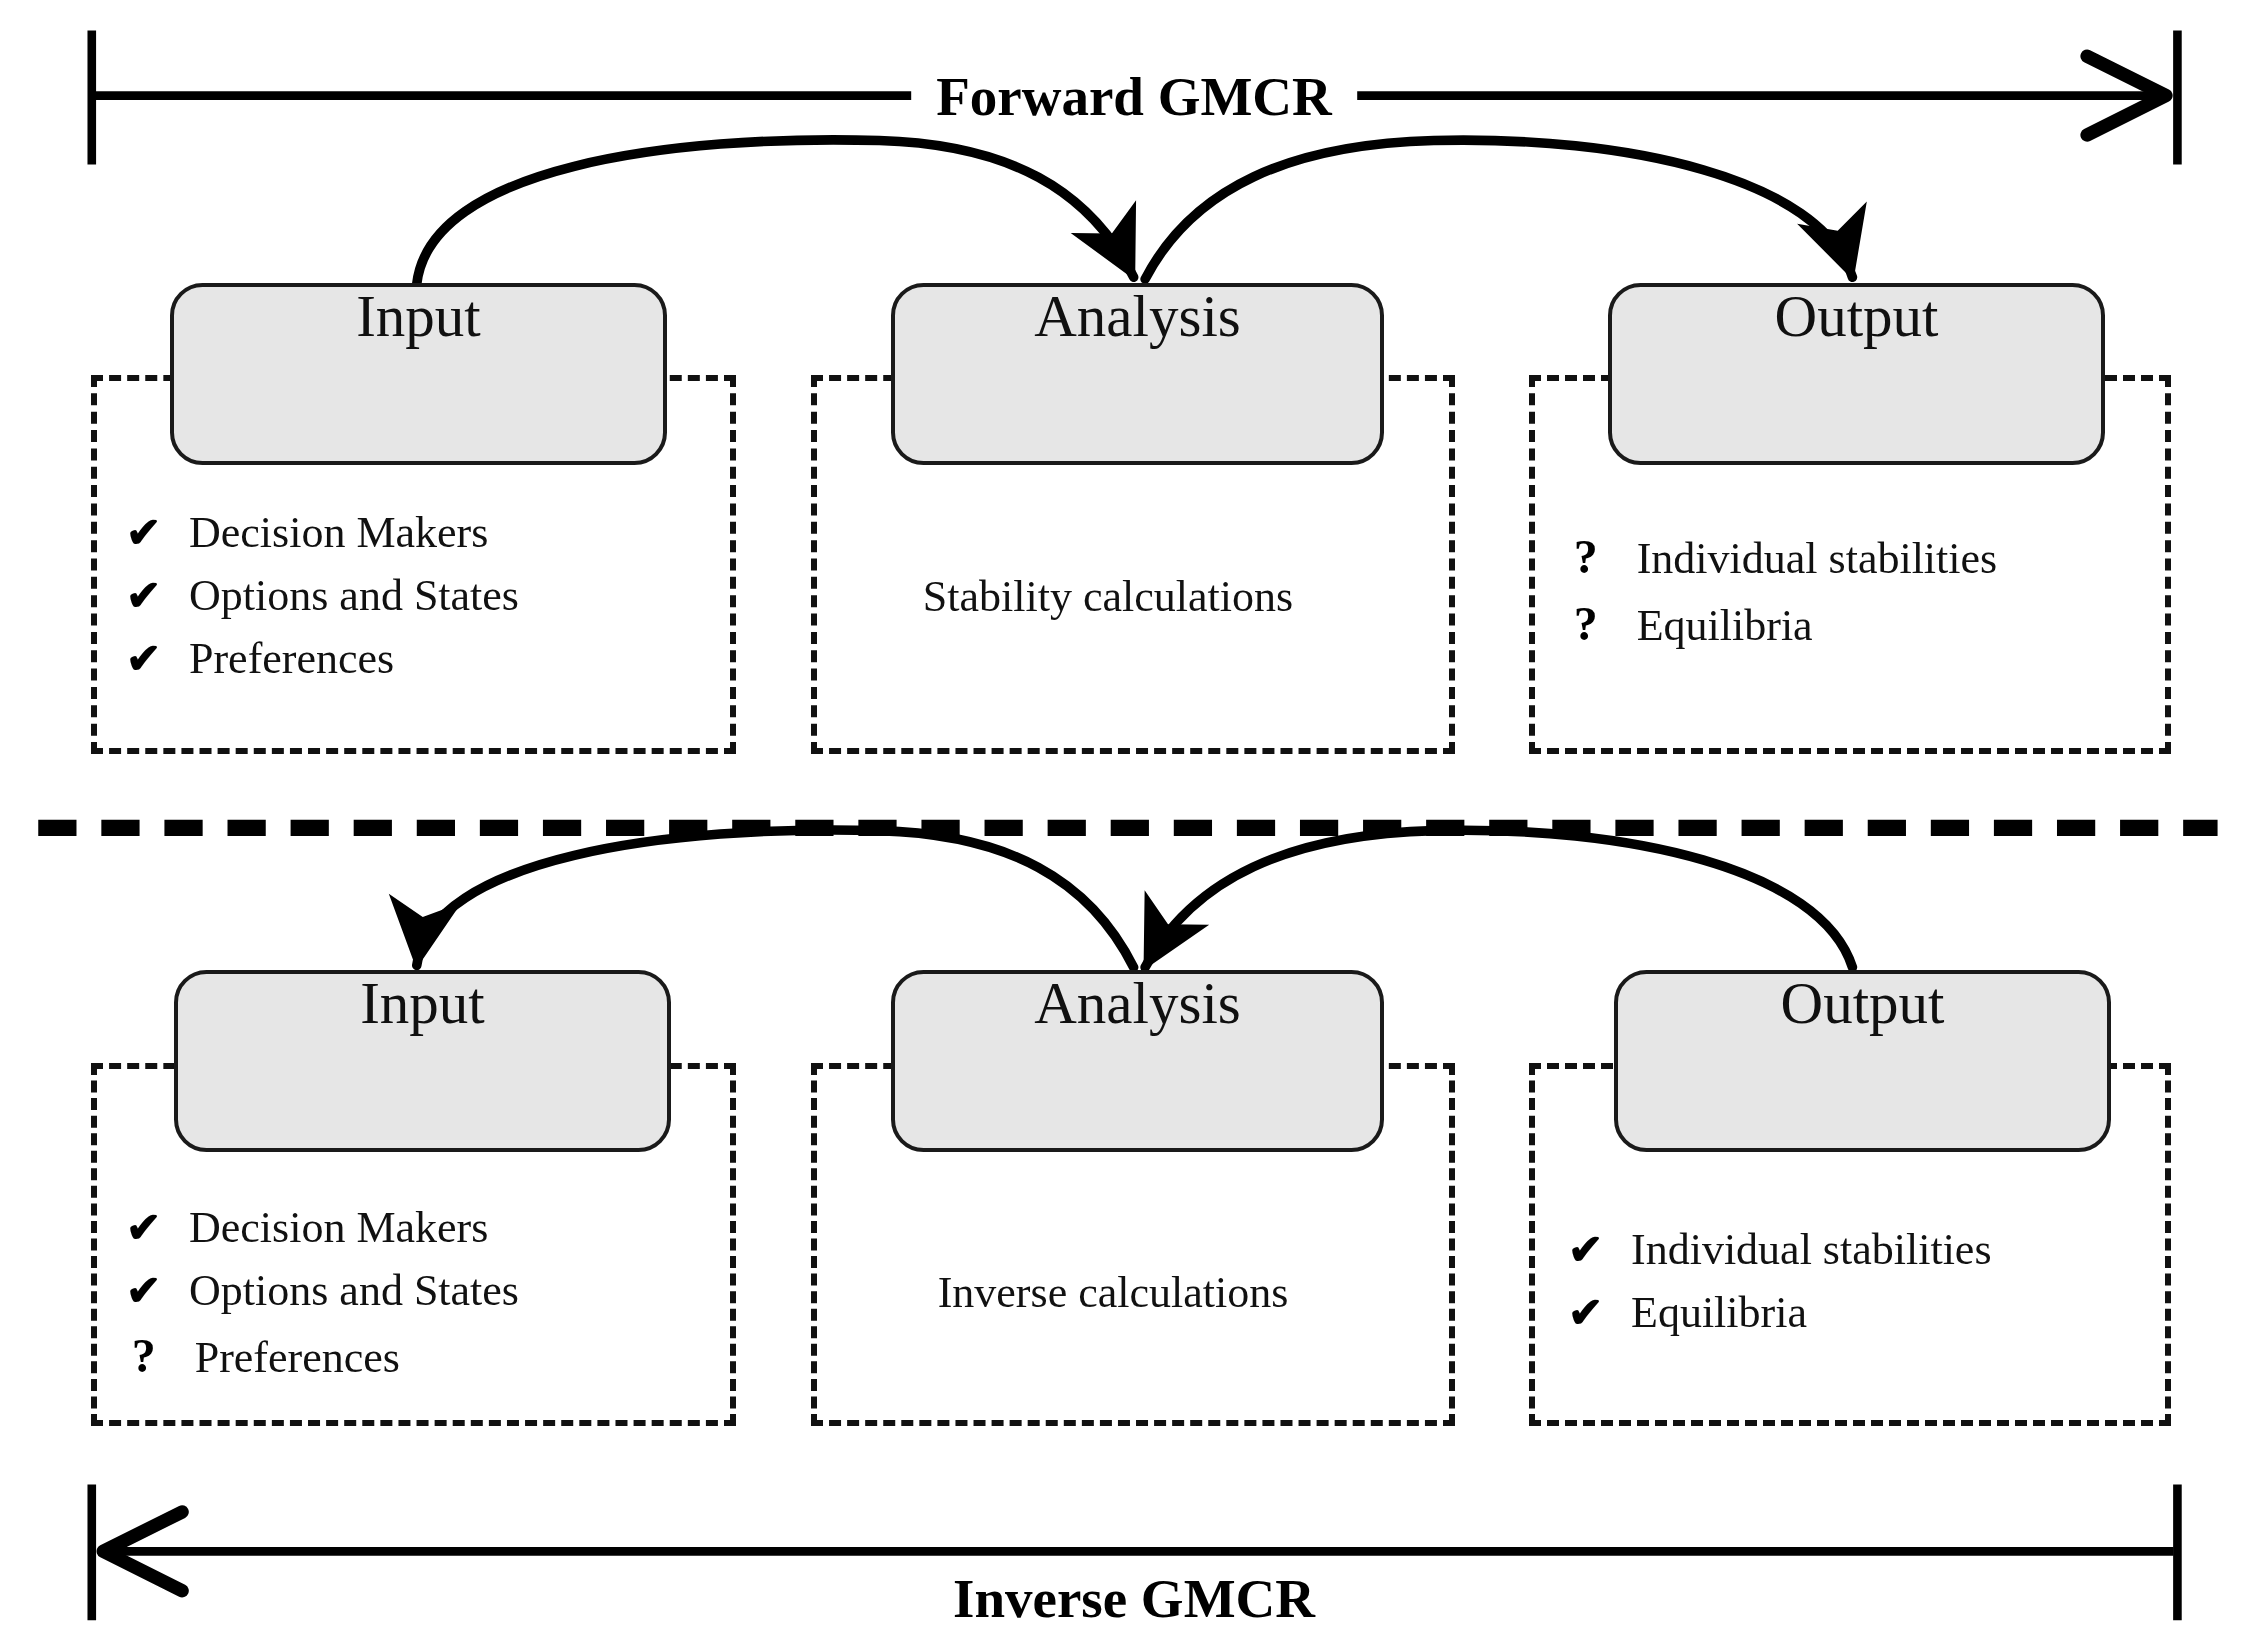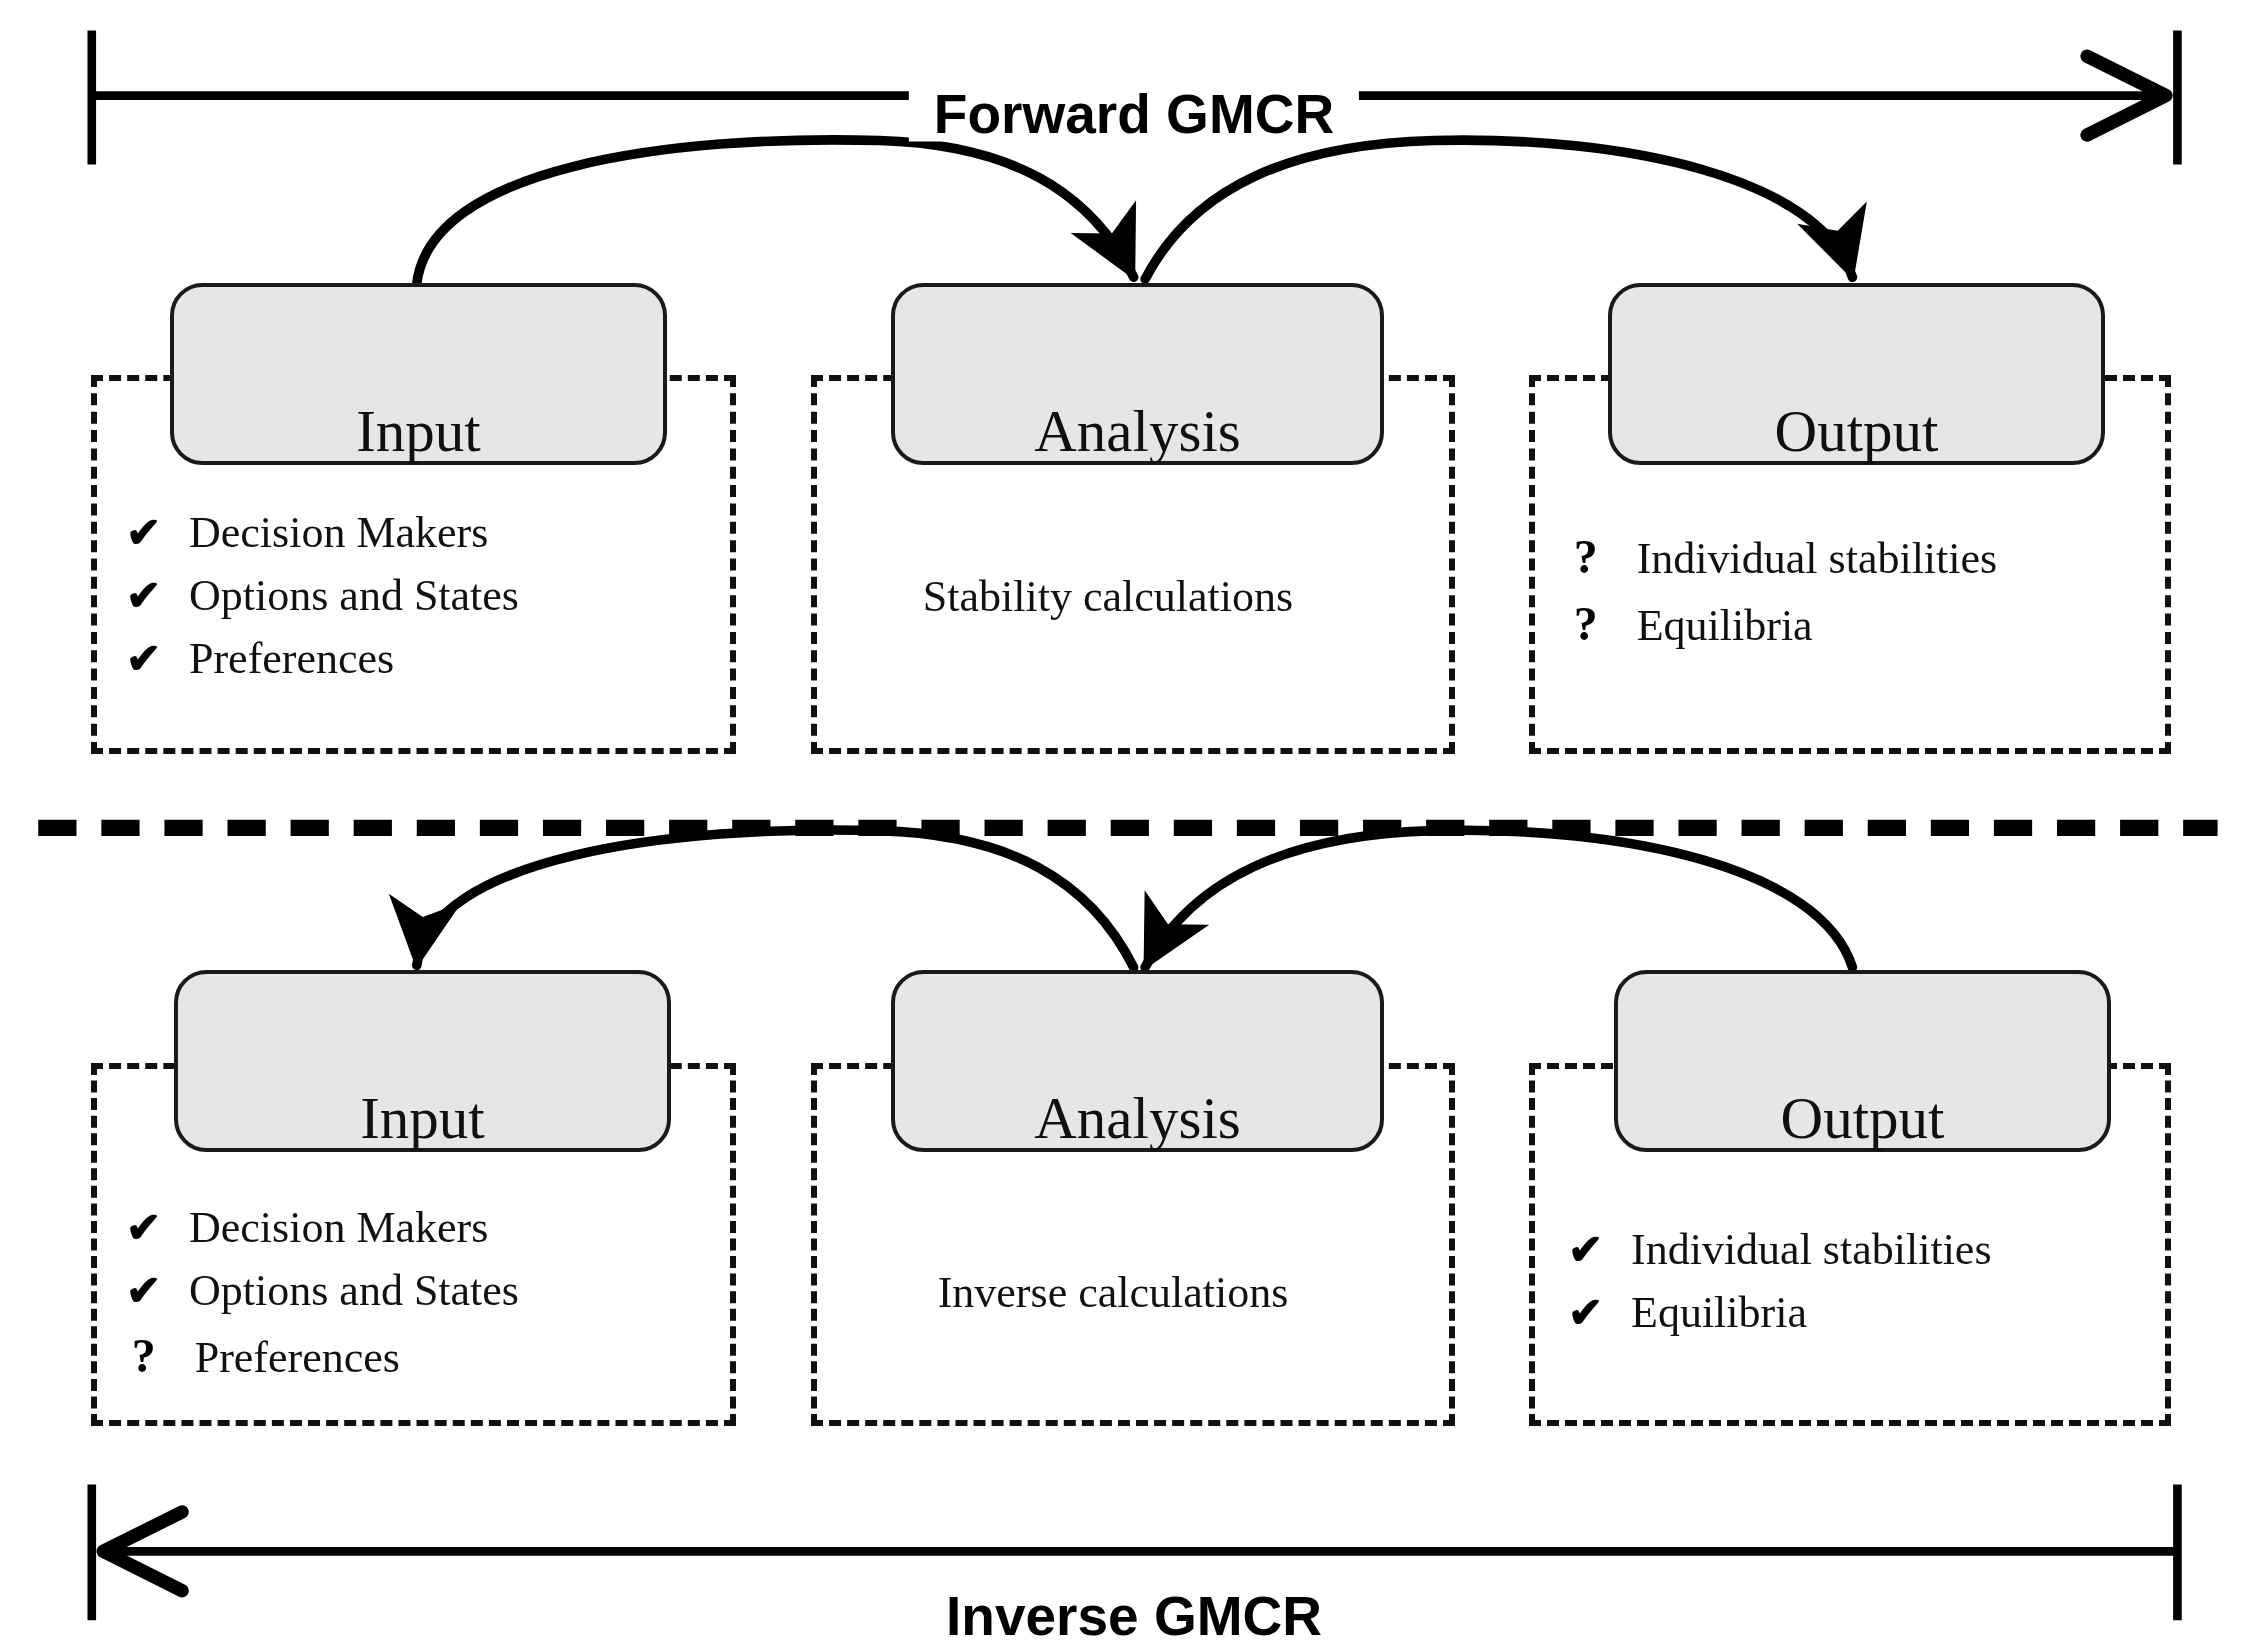--- a/index.html
+++ b/index.html
@@ -19,42 +19,41 @@
     position: absolute;
     left: 0;
     top: 0;
     width: 2252px;
     height: 1645px;
   }
 
   
   .band-label {
     position: absolute;
-    font-family: Liberation Sans, sans-serif;
+    font-family: Liberation Serif, serif;
     font-weight: bold;
     font-size: 55px;
     color: #000000;
     background: #ffffff;
     padding: 0 25px;
     white-space: nowrap;
     line-height: 1;
     transform: translate(-50%, -50%);
-    margin-top: 18px;
   }
   #forward-band-label { left: 1134px; top: 96px; }
   #inverse-band-label { left: 1134px; top: 1598px; }
 
   
   .stage-box {
     position: absolute;
     background: #e6e6e6;
     border: 4.8px solid #1a1a1a;
     border-radius: 32.5px;
     display: flex;
-    align-items: flex-end;
+    align-items: flex-start;
     justify-content: center;
     box-sizing: border-box;
     font-size: 59px;
     color: #101010;
     line-height: 1;
   }
 
   
   .detail-panel {
     position: absolute;

